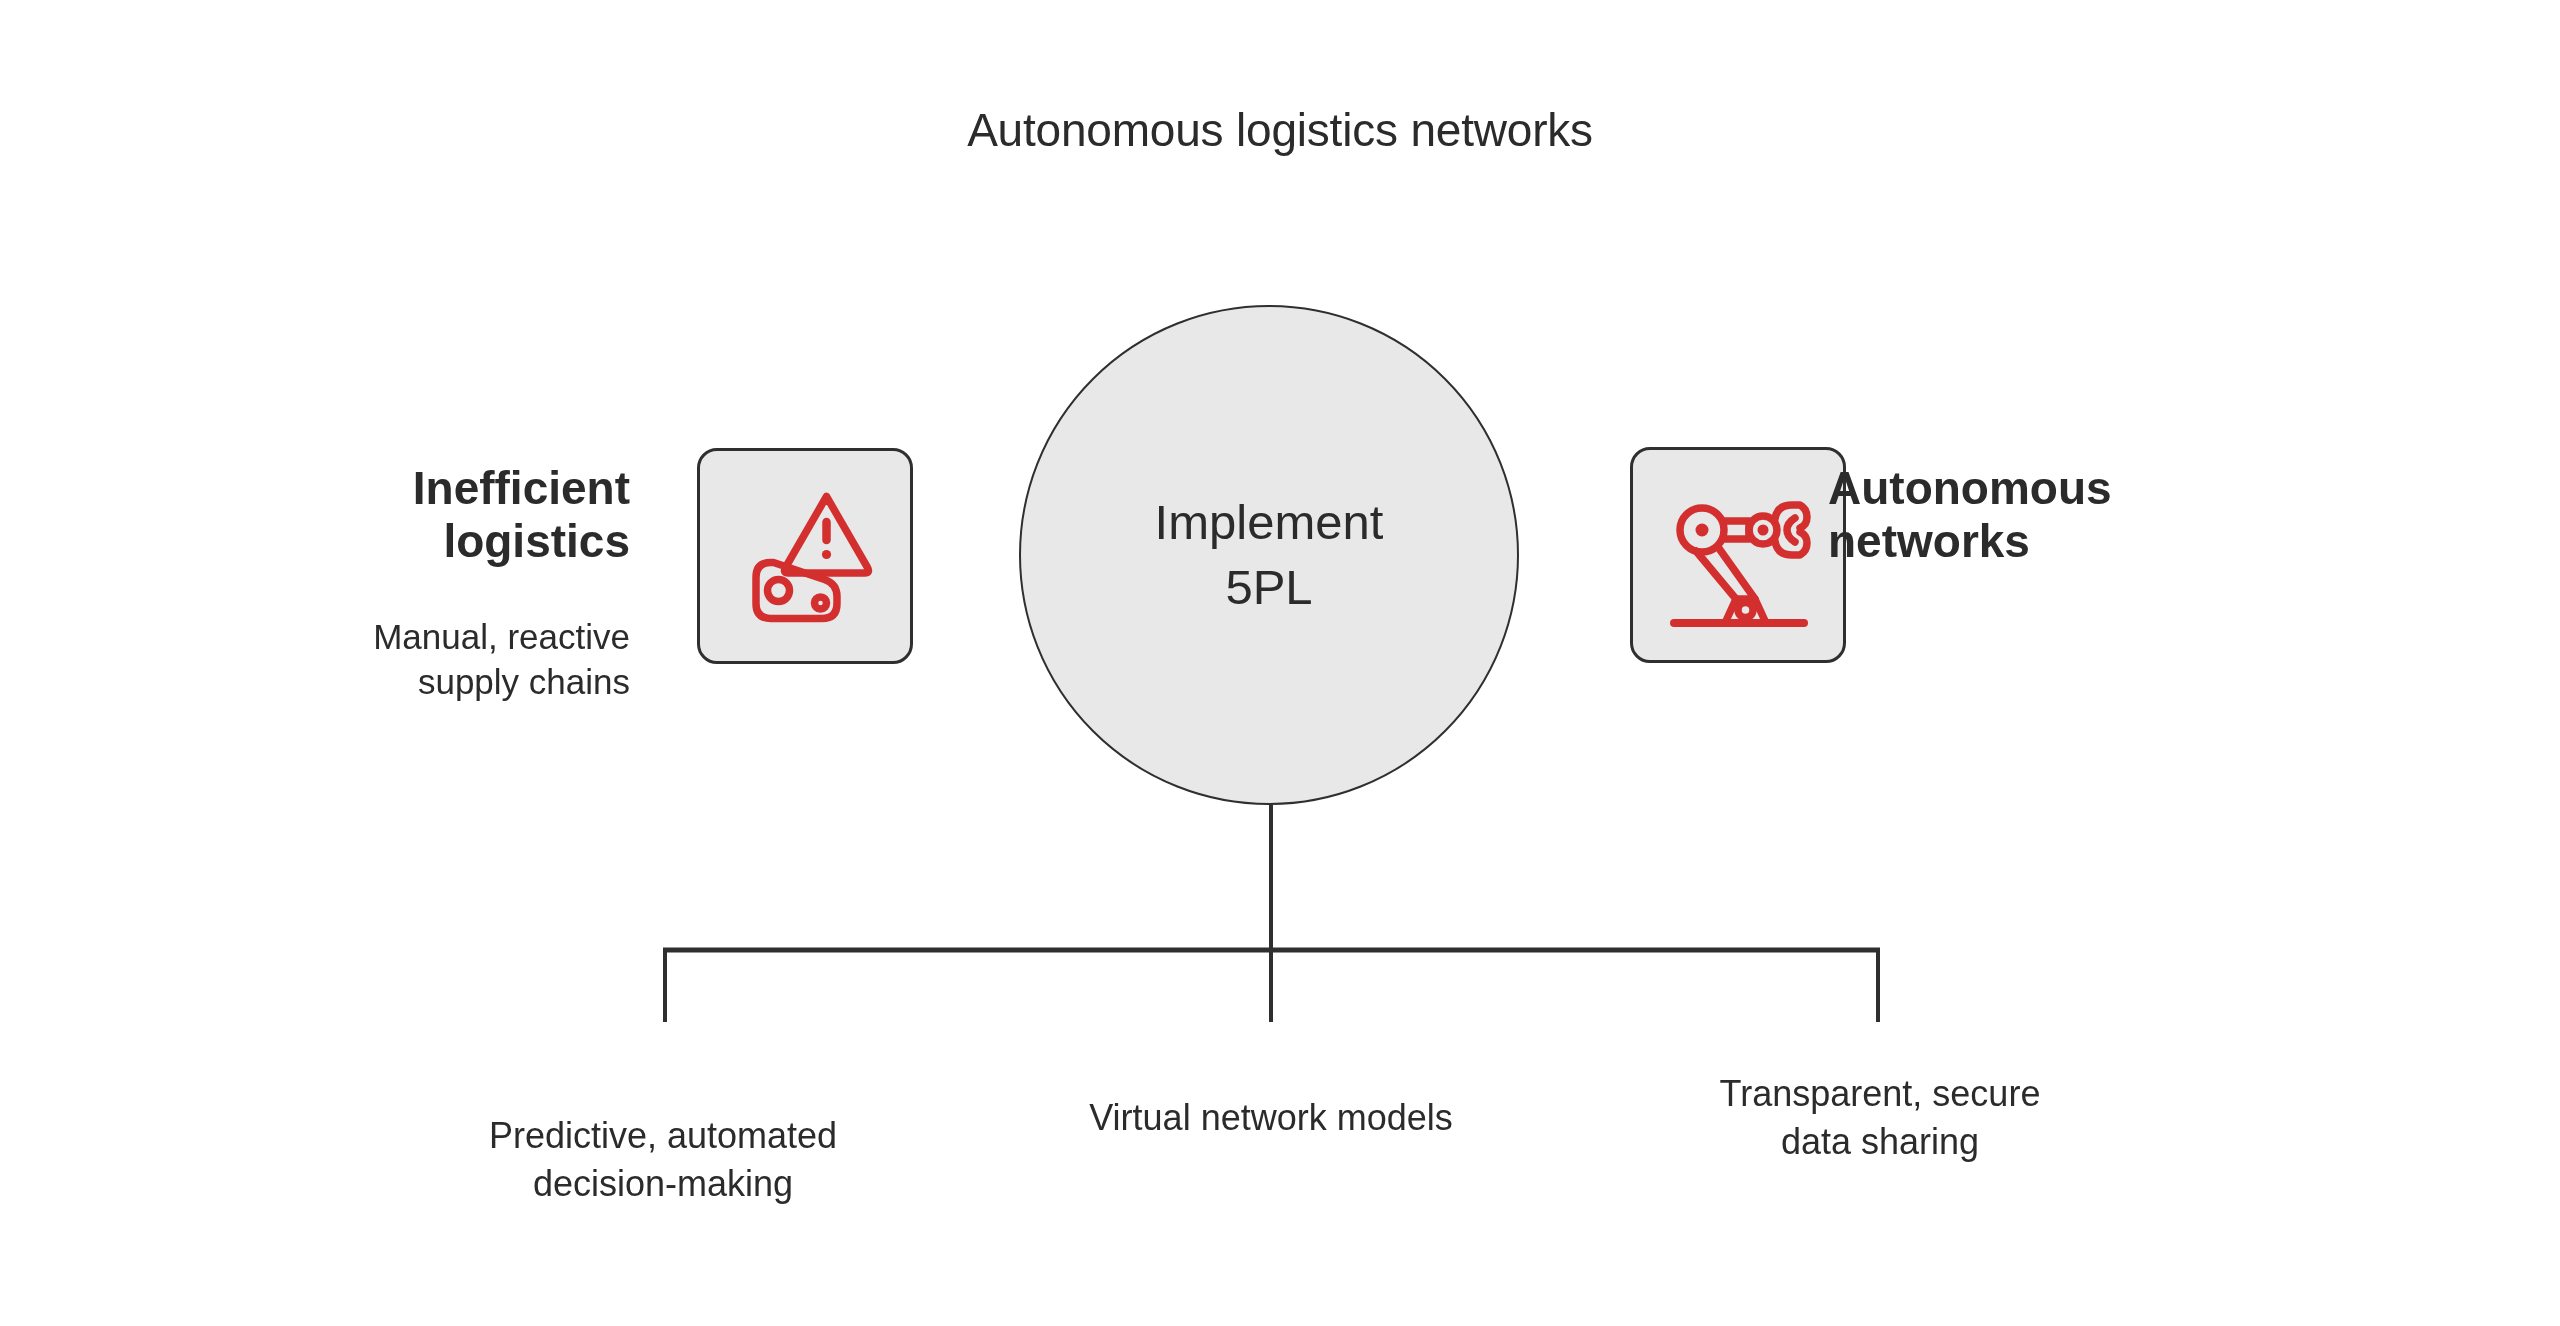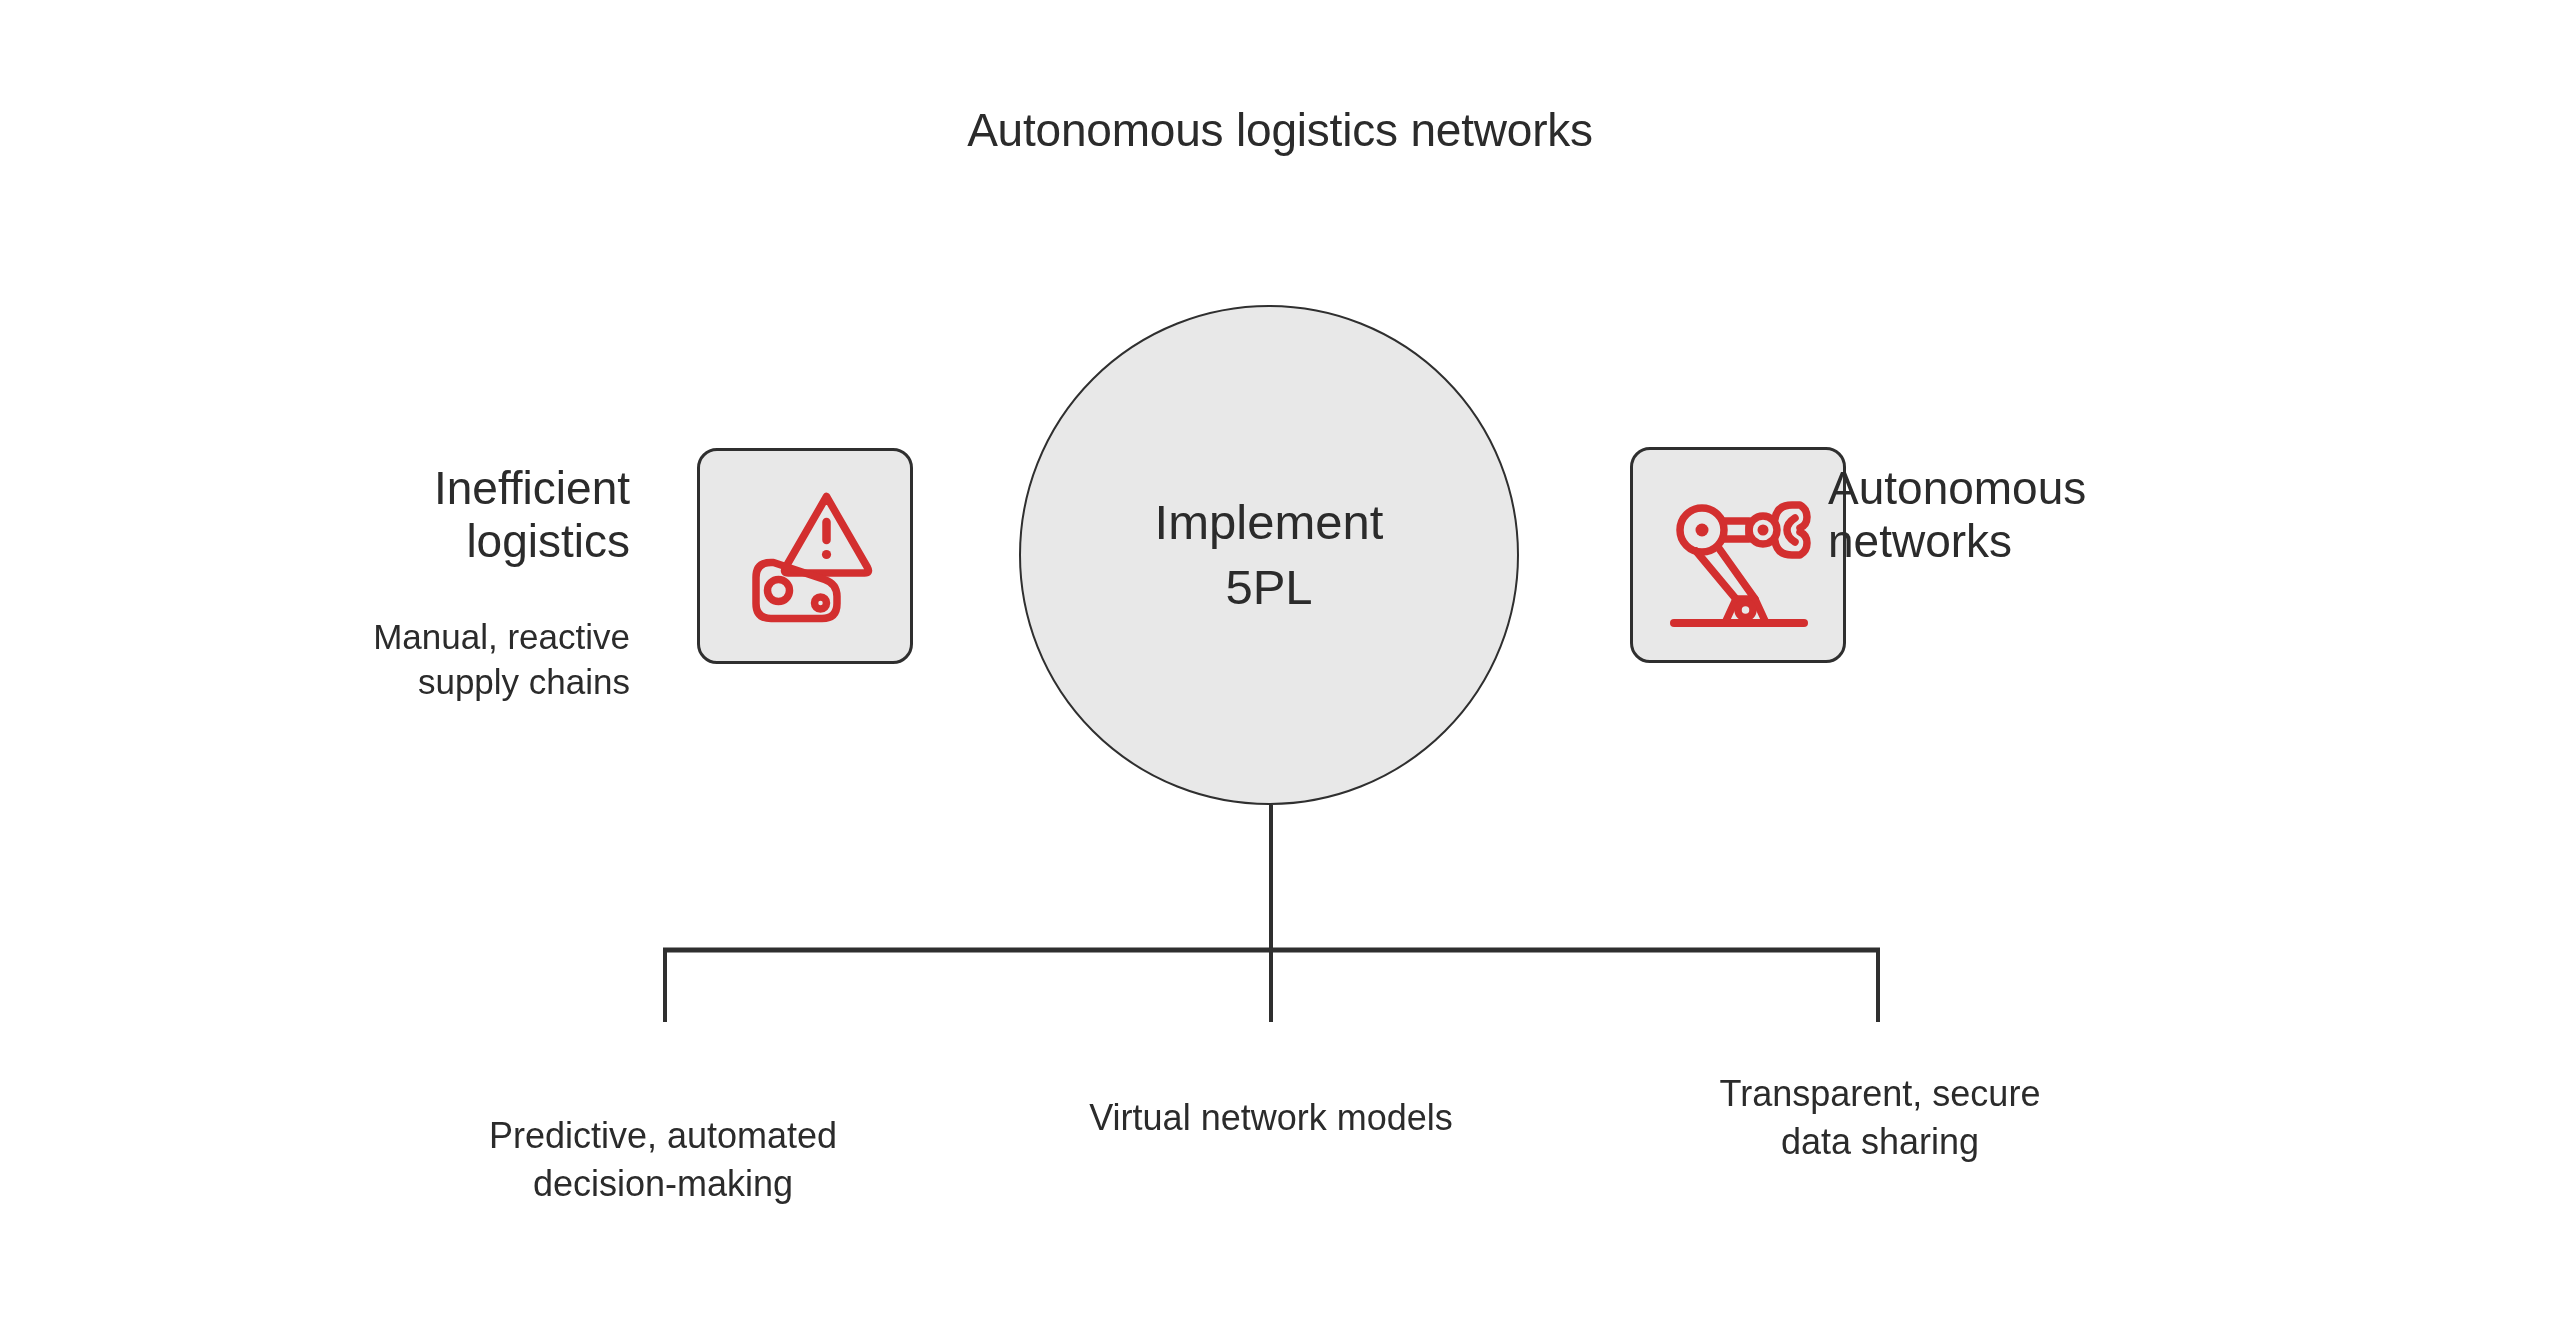--- a/index.html
+++ b/index.html
@@ -87,21 +87,21 @@
   
   .side-block {
     position: absolute;
     width: 470px;
   }
   #side-left  { left: 160px;  top: 462px; text-align: right; }
   #side-right { left: 1828px; top: 462px; text-align: left; }
 
   .side-heading {
     font-size: 46px;
-    font-weight: 400;
+    font-weight: 700;
     color: #2b2b2b;
     line-height: 1.16;
     white-space: pre-line;
   }
   .side-sub {
     margin-top: 46px;
     font-size: 35px;
     font-weight: 400;
     color: #2b2b2b;
     line-height: 1.28;

